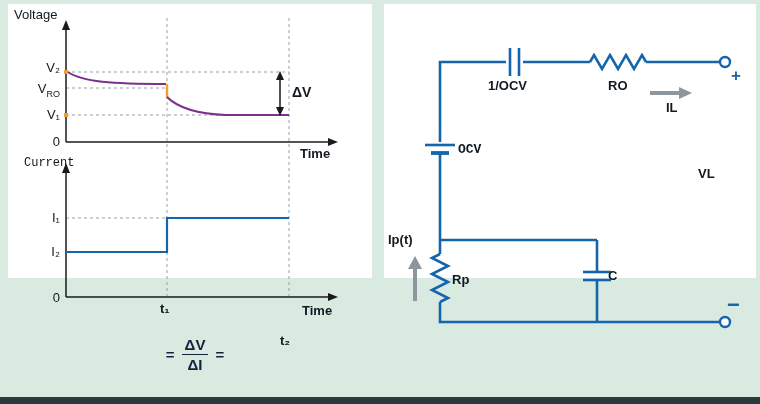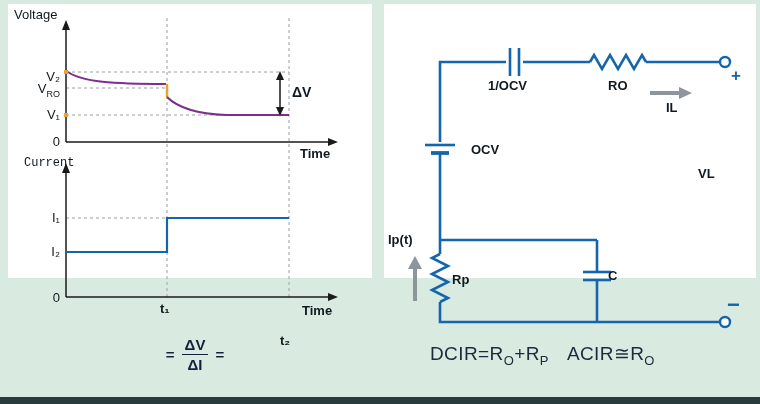--- a/index.html
+++ b/index.html
@@ -90,21 +90,21 @@
 
     <line x1="58" y1="214" x2="159" y2="214" class="dash"></line>
     <line x1="58" y1="168" x2="58" y2="293" class="axis"></line>
     <polygon points="58,159 54,169 62,169" class="axis-f"></polygon>
     <line x1="58" y1="293" x2="322" y2="293" class="axis"></line>
     <polygon points="330,293 320,289 320,297" class="axis-f"></polygon>
     <path d="M58,248 L159,248 L159,214 L281,214" class="step"></path>
   </svg>
 
   <div class="lbl" style="left:6px;top:3px;"><span>Voltage</span></div>
-  <div class="lbl ra" style="left:14px;top:65px;width:38px;"><span>V₂</span></div>
+  <div class="lbl ra" style="left:14px;top:56px;width:38px;"><span>V₂</span></div>
   <div class="lbl ra" style="left:14px;top:77px;width:38px;"><span>V</span><sub class="sc">RO</sub></div>
   <div class="lbl ra" style="left:14px;top:103px;width:38px;"><span>V₁</span></div>
   <div class="lbl ra" style="left:36px;top:130px;width:16px;"><span>0</span></div>
   <div class="lbl bold" style="left:292px;top:142px;"><span>Time</span></div>
   <div class="lbl bold" style="left:284px;top:80px;font-size:14px;"><span>ΔV</span></div>
 
   <div class="lbl small" style="left:16px;top:152px;"><span>Current</span></div>
   <div class="lbl ra" style="left:26px;top:206px;width:26px;"><span>I₁</span></div>
   <div class="lbl ra" style="left:26px;top:240px;width:26px;"><span>I₂</span></div>
   <div class="lbl ra" style="left:36px;top:286px;width:16px;"><span>0</span></div>
@@ -152,26 +152,23 @@
 
     <line x1="266" y1="89" x2="296" y2="89" class="garrow"></line>
     <polygon points="308,89 295,83 295,95" class="garrow-f"></polygon>
     <line x1="31" y1="297" x2="31" y2="263" class="garrow"></line>
     <polygon points="31,252 24,265 38,265" class="garrow-f"></polygon>
   </svg>
 
   <div class="lbl bold" style="left:104px;top:74px;"><span>1/OCV</span></div>
   <div class="lbl bold" style="left:224px;top:74px;"><span>RO</span></div>
   <div class="lbl bold" style="left:282px;top:96px;"><span>IL</span></div>
-  <div class="lbl bold" style="left:87px;top:138px;"><span>OCV</span></div>
+  <div class="lbl bold" style="left:74px;top:138px;font-family:Liberation Mono, monospace;"><span>OCV</span></div>
   <div class="lbl bold" style="left:314px;top:162px;"><span>VL</span></div>
   <div class="lbl bold" style="left:4px;top:228px;"><span>Ip(t)</span></div>
   <div class="lbl bold" style="left:68px;top:268px;"><span>Rp</span></div>
   <div class="lbl bold" style="left:224px;top:264px;"><span>C</span></div>
   <div class="lbl blue" style="left:347px;top:62px;font-size:17px;"><span>+</span></div>
   <div class="lbl blue" style="left:343px;top:288px;font-size:22px;"><span>−</span></div>
 
-  <div class="formula2">
-    <span>DCIR=R</span><sub>O</sub><span>+R</span><sub>P</sub><span class="gap"></span><span>ACIR≅R</span><sub>O</sub>
-  </div>
 </div>
 
 <div id="bottom-bar"></div>
 
 </body></html>

